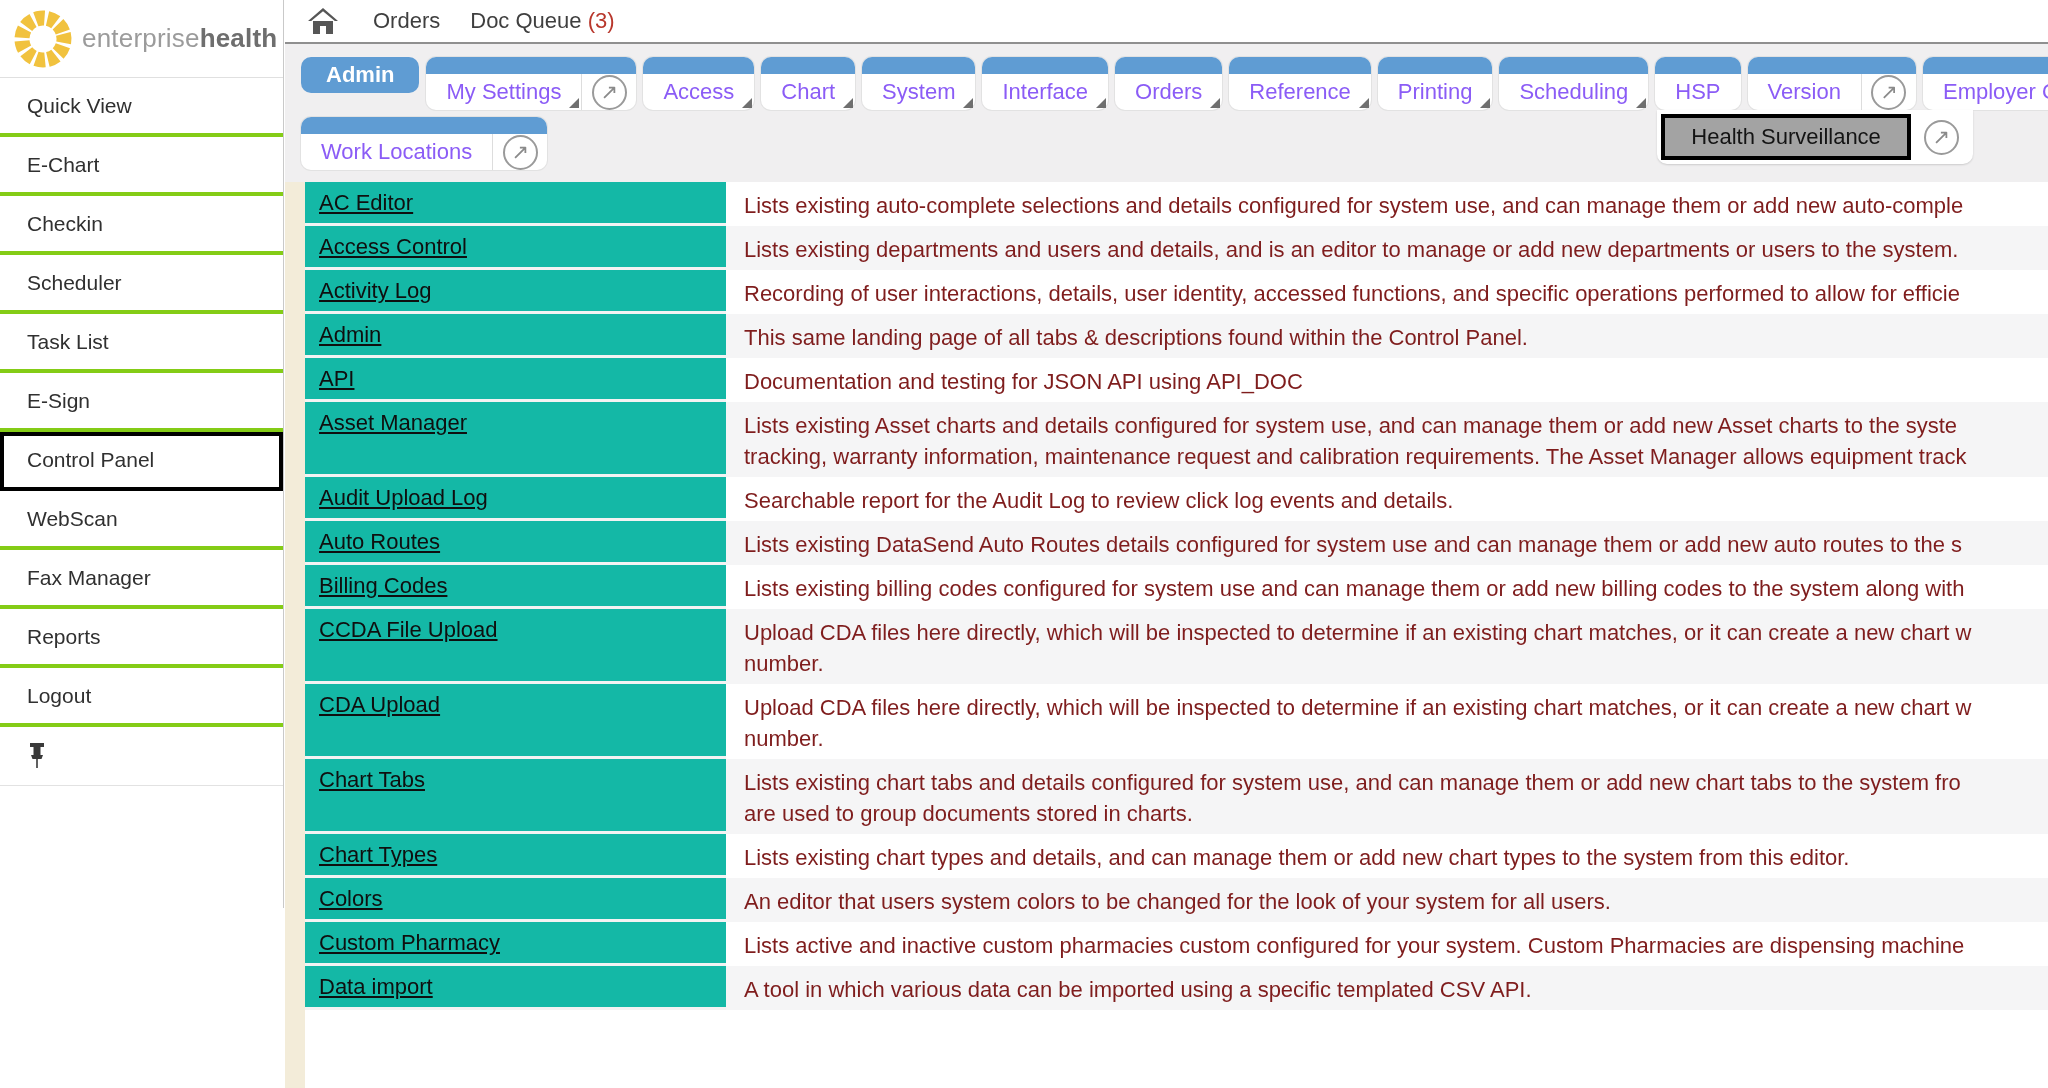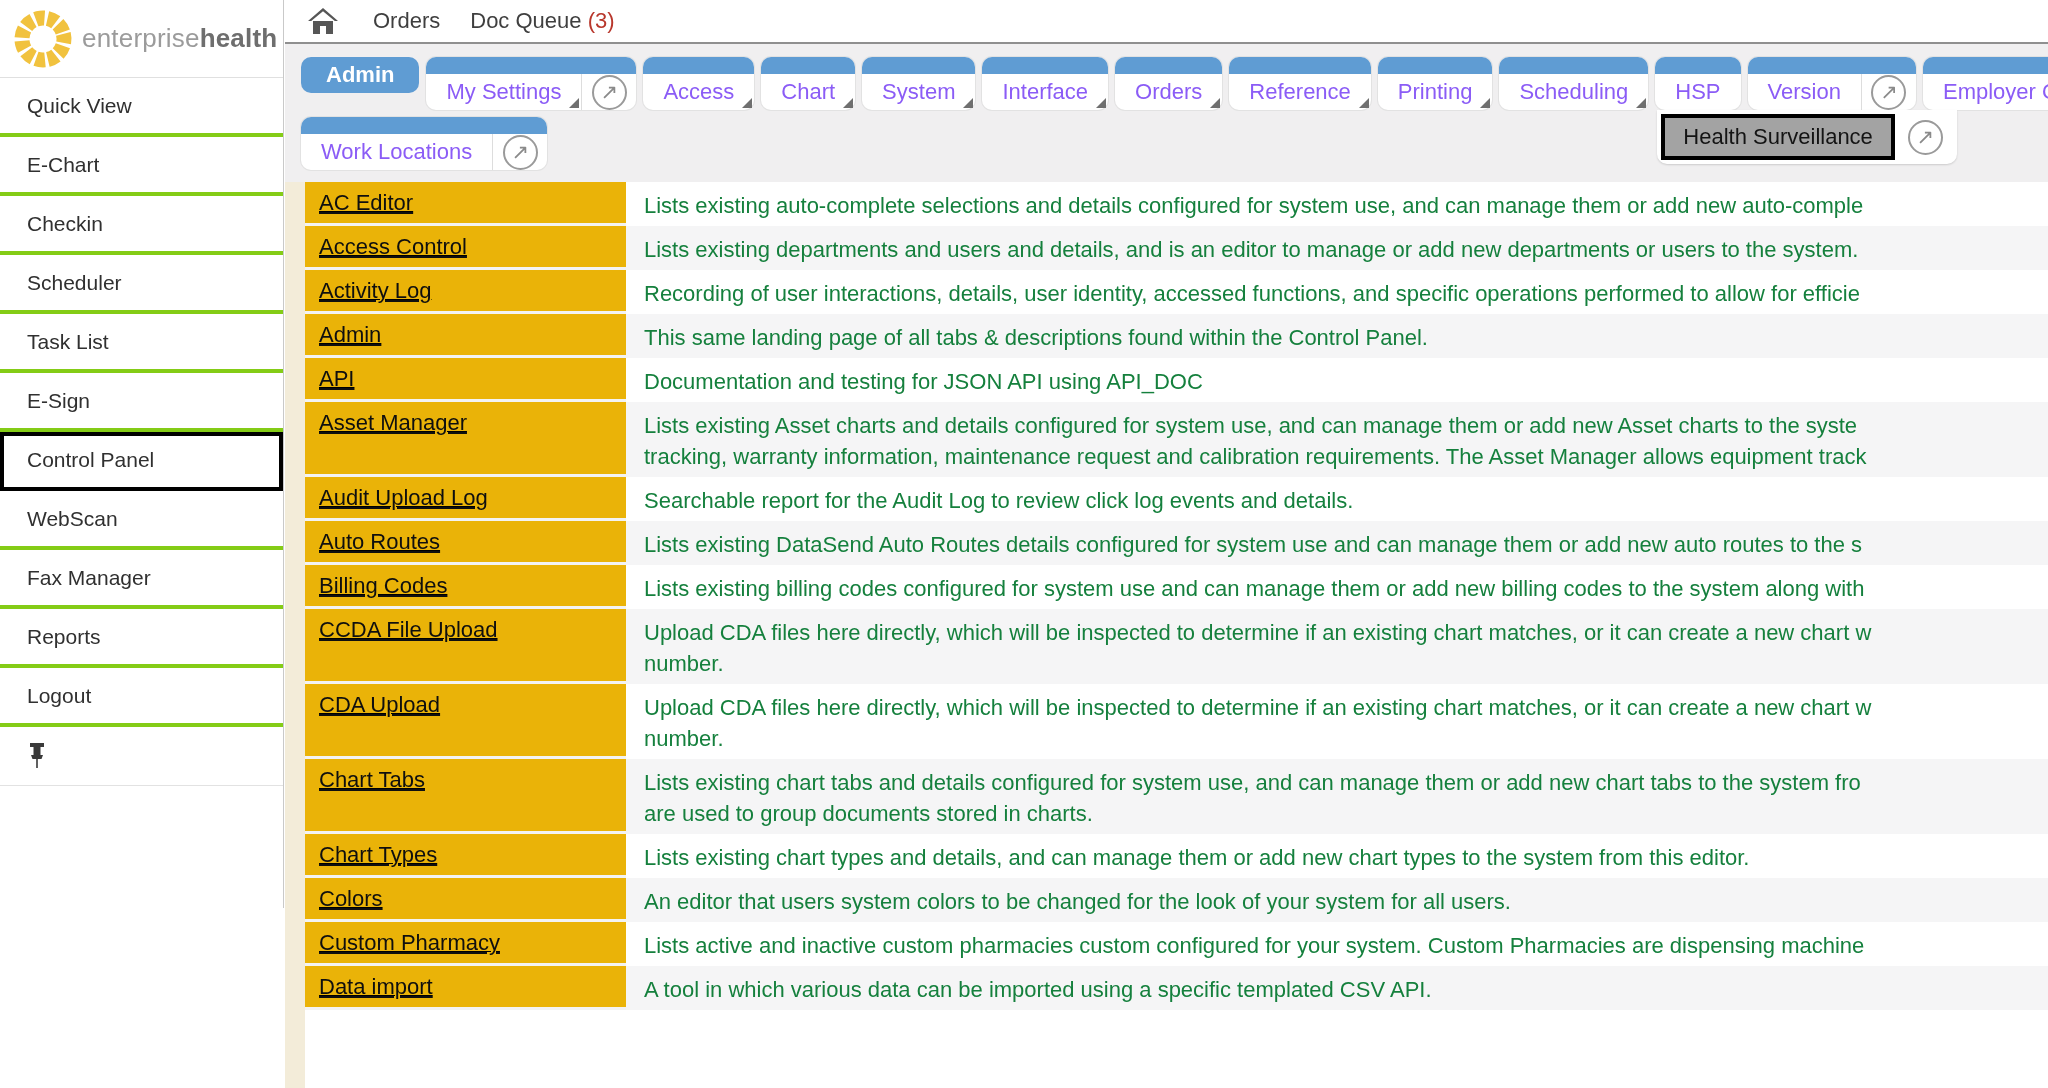--- a/index.html
+++ b/index.html
@@ -44,39 +44,39 @@
   .tab-seg { width:55px; border-left:1px solid #ddd; display:flex;
     align-items:center; justify-content:center; border-radius:0 10px 10px 0; }
   .ext { width:35px; height:35px; border:2px solid #9a9a9a; border-radius:50%;
     color:#8a8a8a; font-size:21px; line-height:1; display:flex; align-items:center;
     justify-content:center; padding-bottom:2px; }
 
   
   .dropdown { position:absolute; left:2px; top:100%; margin-top:0;
     background:#fff; padding:4px; border-radius:0 0 10px 10px; display:flex;
     gap:3px; z-index:9; box-shadow:0 1px 2px rgba(0,0,0,.15); }
-  .dd-item { height:46px; display:flex; align-items:center; padding:0 18px;
+  .dd-item { height:46px; display:flex; align-items:center; padding:0 26px;
     background:#a3a3a3; border:4px solid #000; font-size:22px; color:#141414;
     white-space:nowrap; cursor:pointer; }
   .dd-seg { width:55px; background:#fff; border-radius:8px; display:flex;
     align-items:center; justify-content:center; cursor:pointer; }
 
   
   .content { position:absolute; top:182px; left:0; right:0; bottom:0;
     background:#fff; }
   .accent-strip { position:absolute; left:0; top:0; bottom:0; width:20px;
     background:#f3ecd9; }
   .rows { position:absolute; left:20px; top:0; right:0; bottom:0; overflow:hidden; }
   .row { display:flex; align-items:stretch; }
-  .cell-link { width:321px; flex-shrink:0; background:#eab308;
-    border-bottom:3px solid #f3f3f3; padding:8px 0 5px 14px;text-decoration:underline; }
+  .cell-link { width:421px; flex-shrink:0; background:#14b8a6;
+    border-bottom:3px solid #f3f3f3; padding:8px 0 5px 14px; }
   .cell-link a { font-size:22px; color:#0f0f0f; text-decoration:underline; cursor:pointer; }
   .cell-desc { flex:1; overflow:hidden; padding:8px 0 5px 18px; }
   .row:nth-child(even) .cell-desc { background:#f5f5f6; }
-  .line { font-size:22px; color:#15803d; line-height:31px; white-space:nowrap; }
+  .line { font-size:22px; color:#7f1d1d; line-height:31px; white-space:nowrap; }
 </style>
 </head>
 <body>
 
 <div class="sidebar">
   <div class="logo">
     <svg width="62" height="62" viewBox="0 0 62 62">
       <circle cx="31" cy="31" r="21" fill="none" stroke="#f1c23e" stroke-width="15" stroke-dasharray="9 3" transform="rotate(-14 31 31)"></circle>
     </svg>
     <span class="logo-text"><span>enterprise</span><b>health</b></span>

